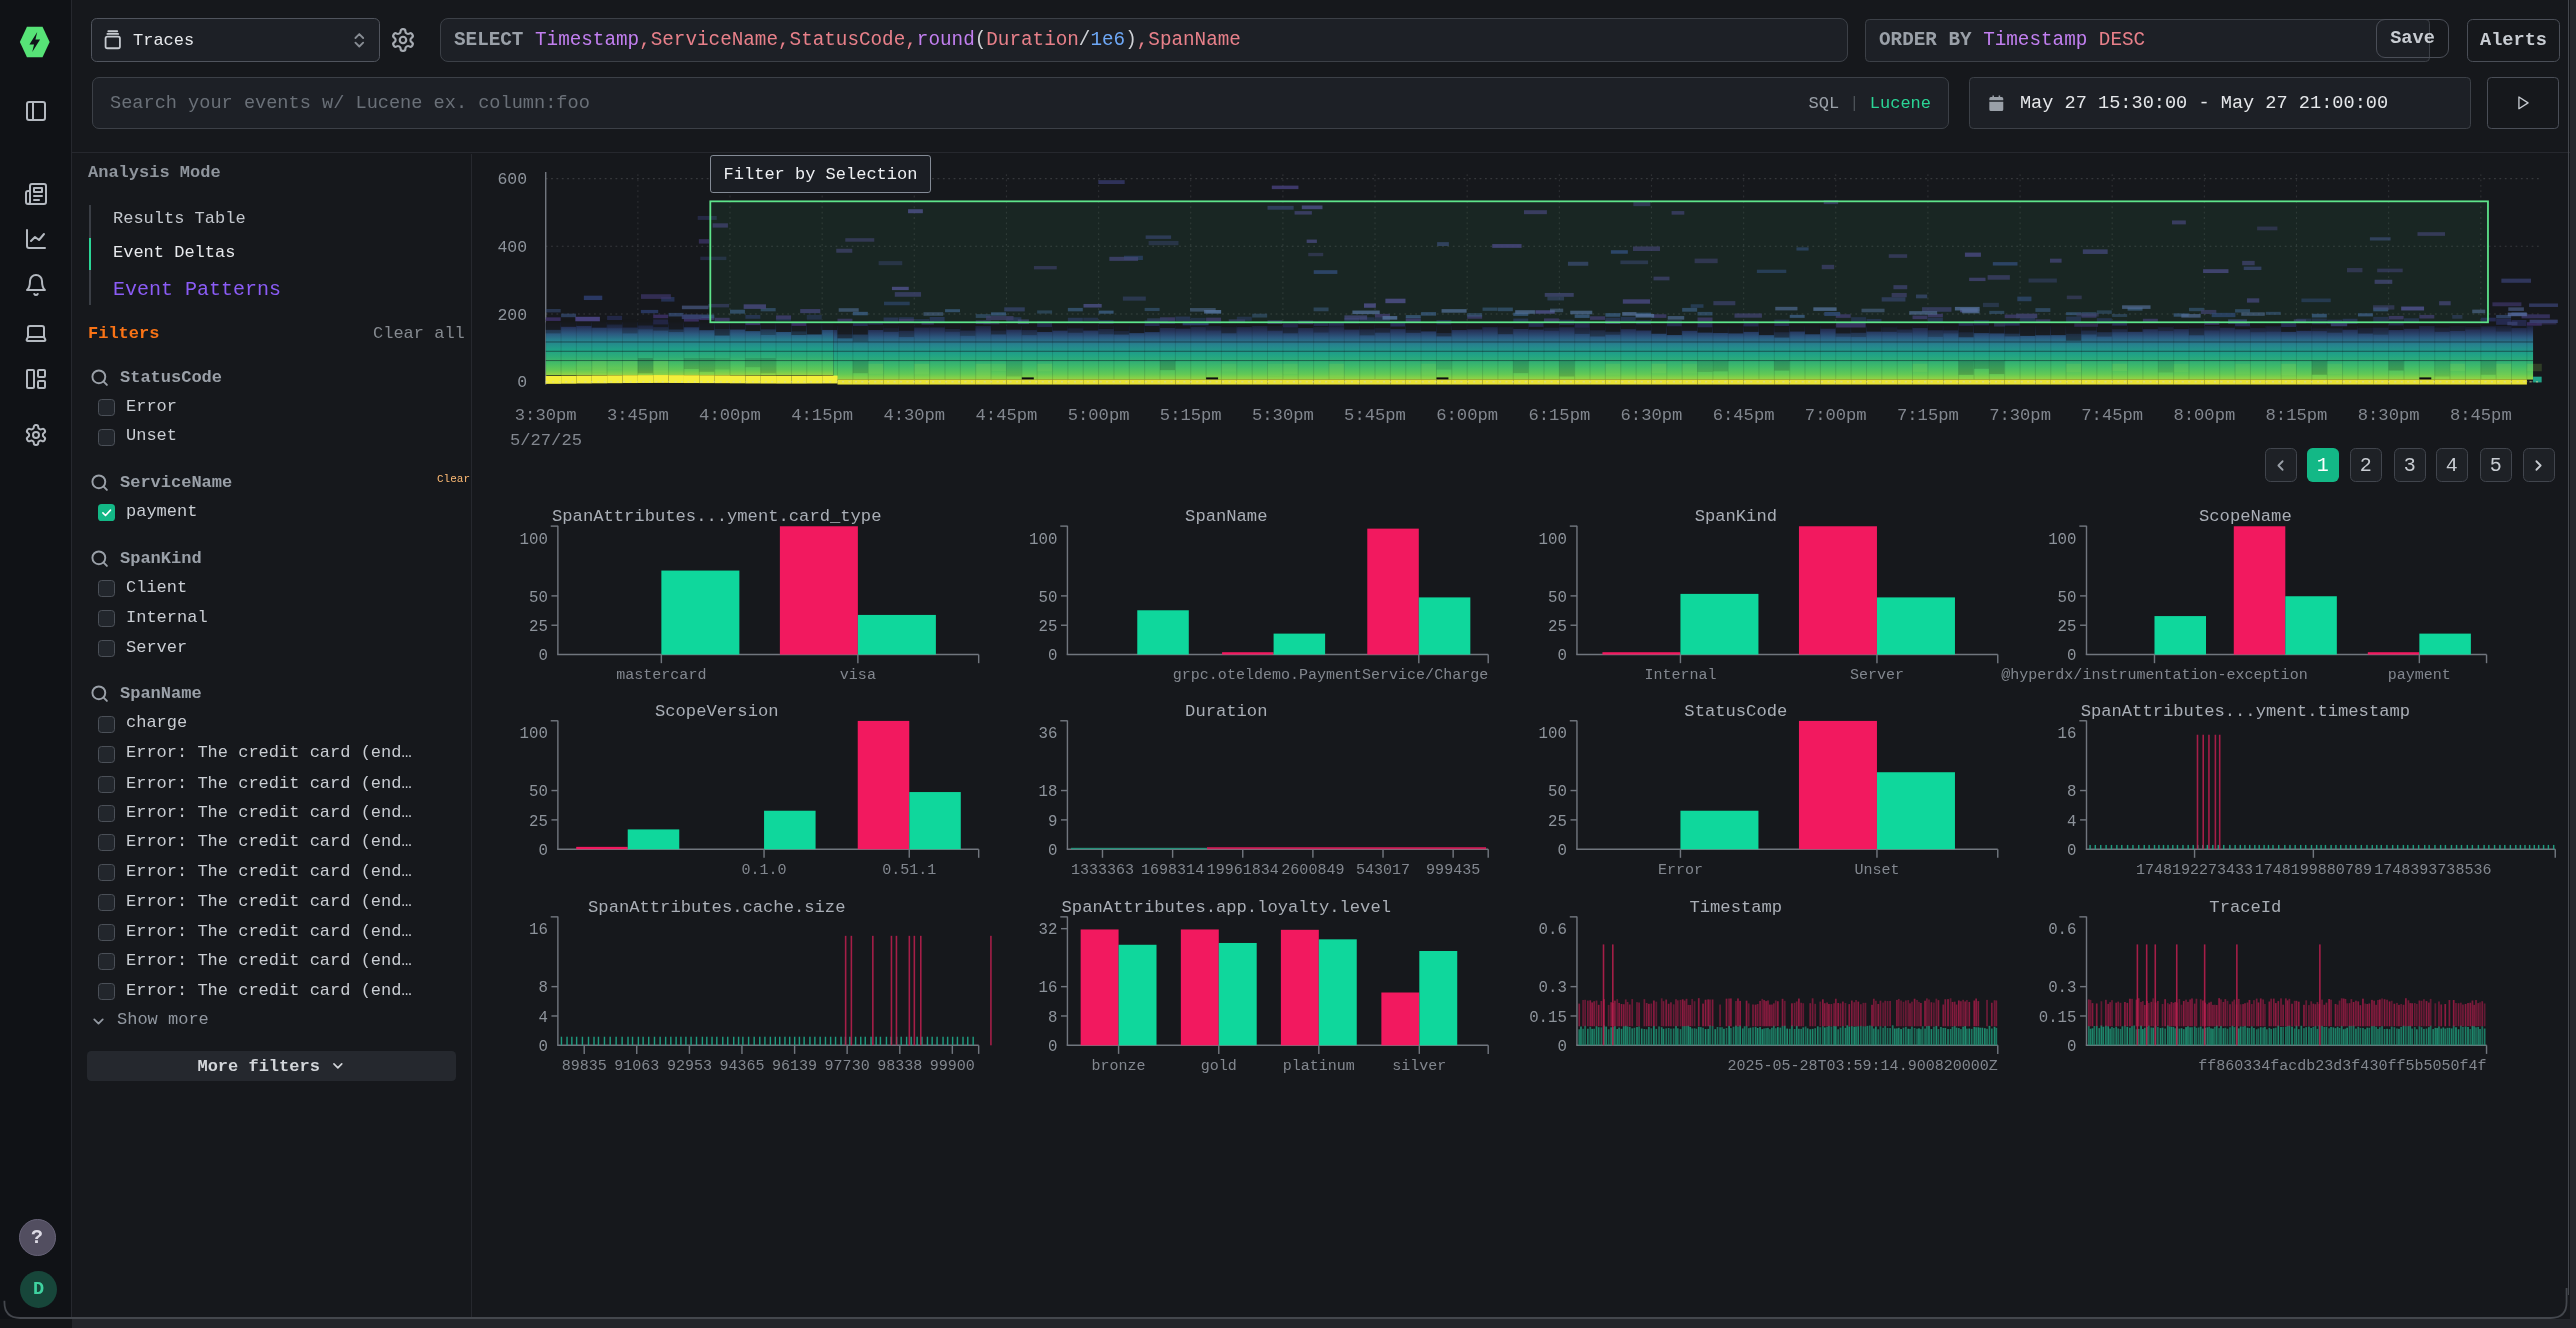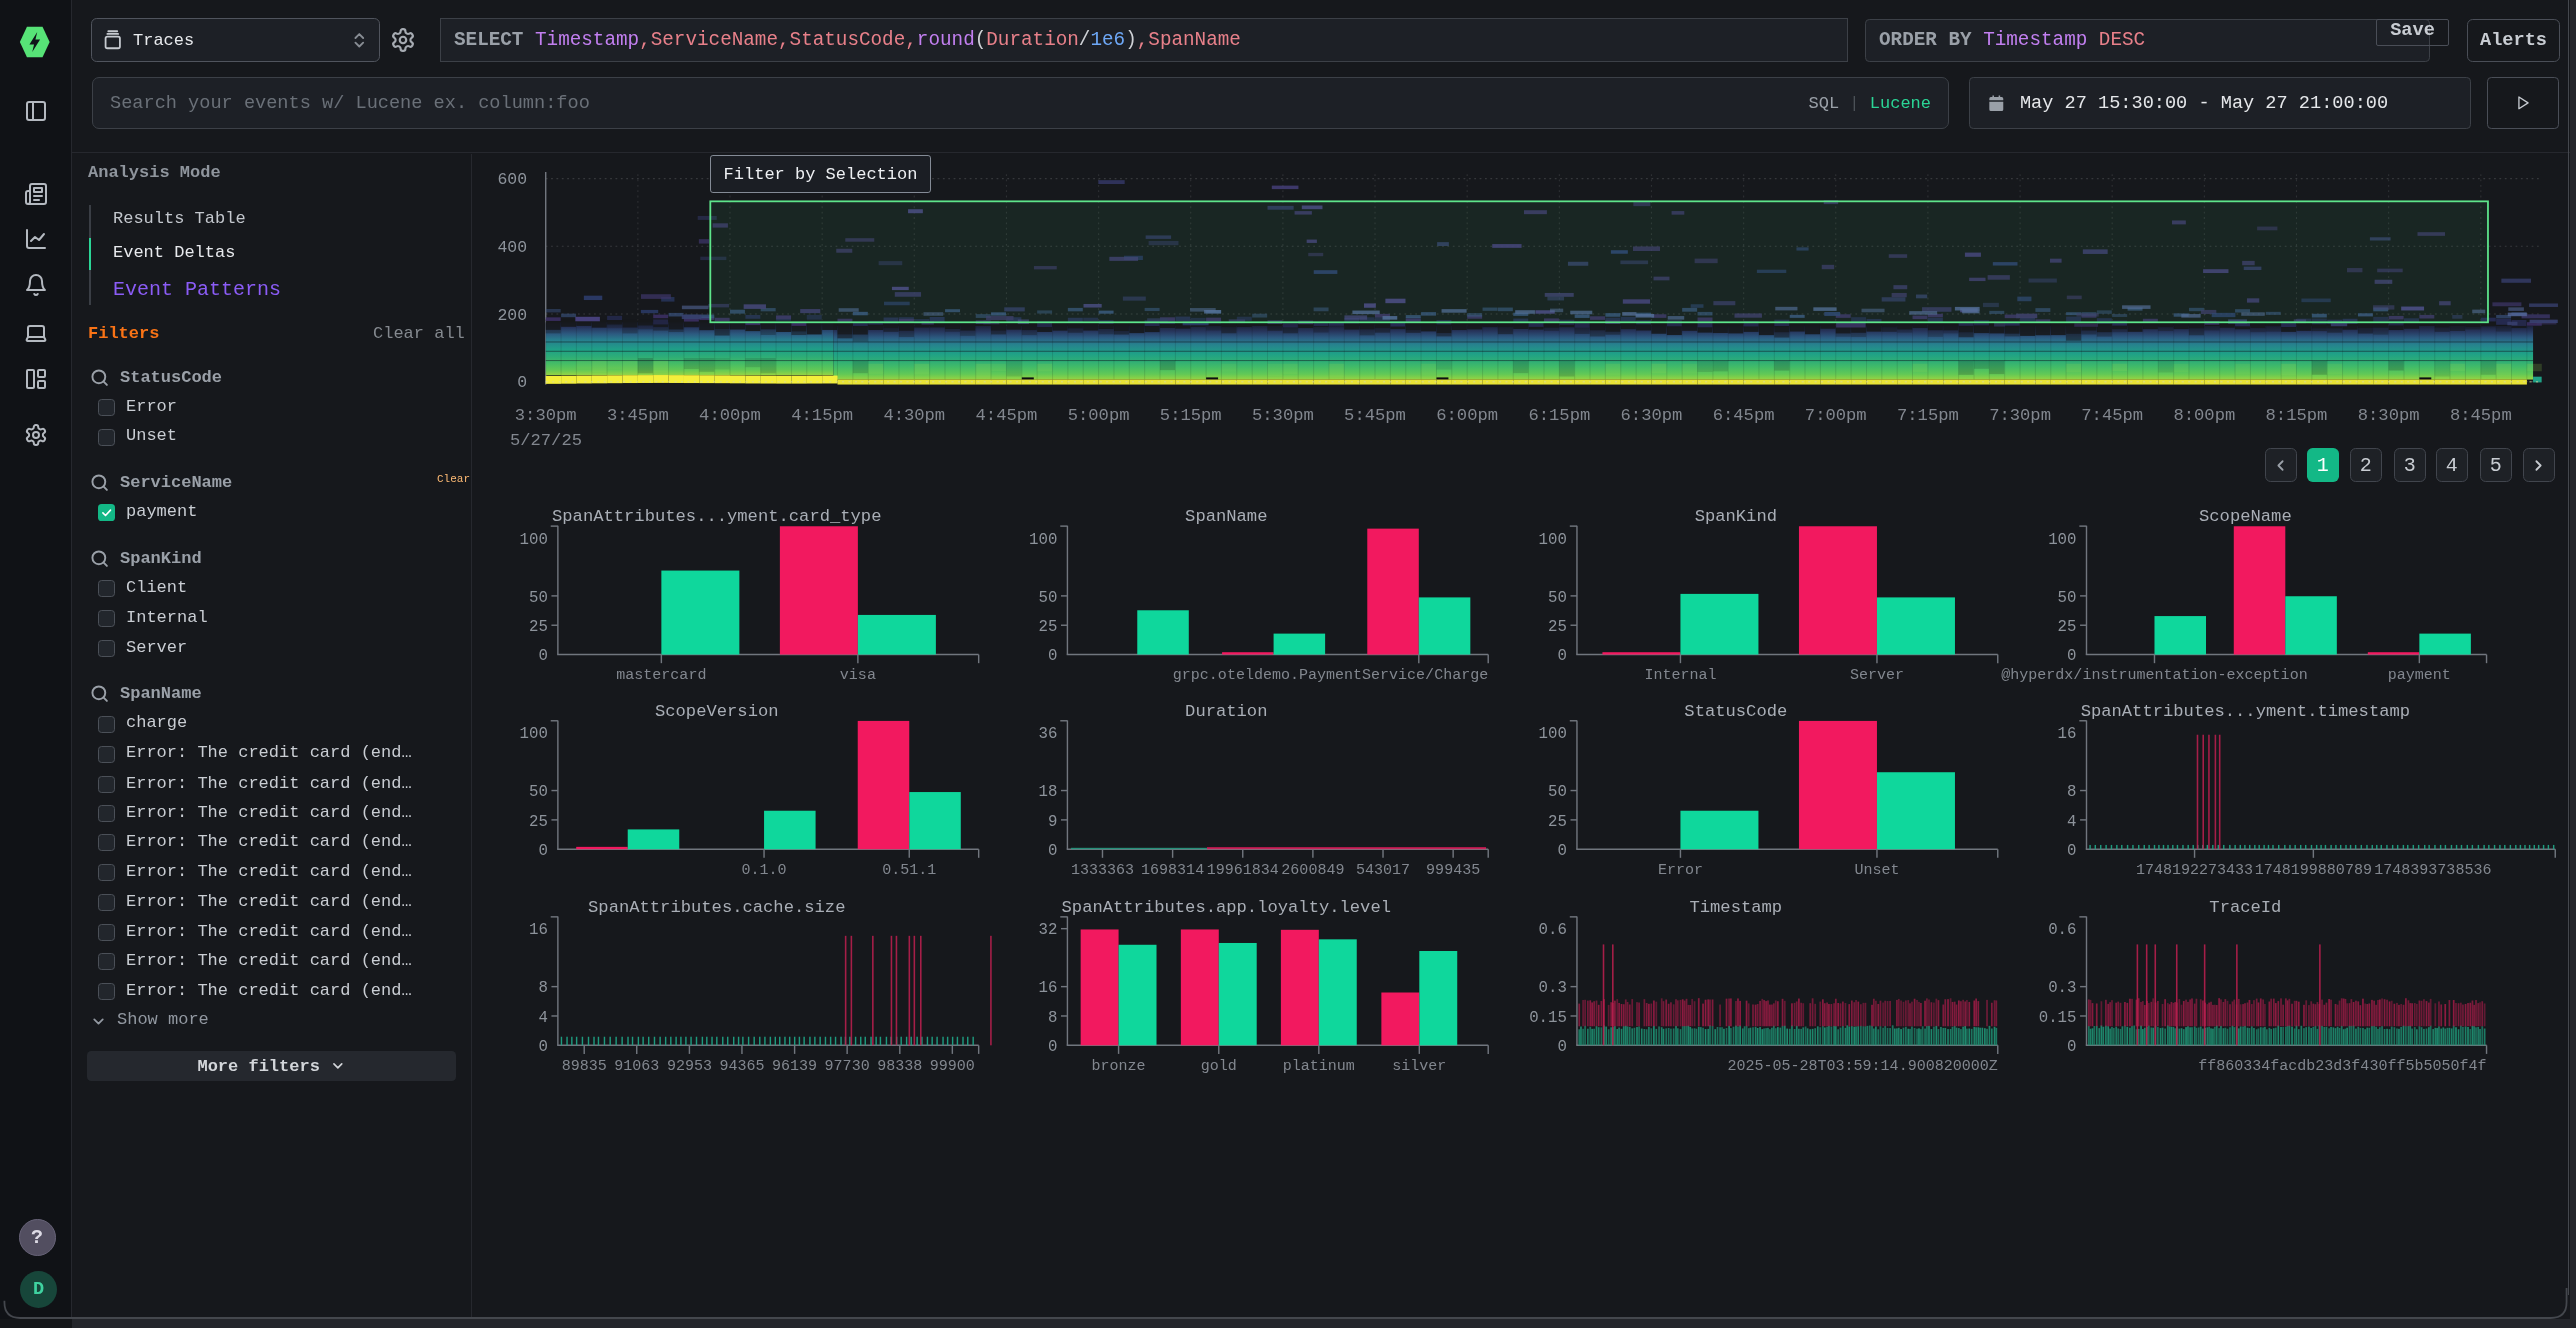--- a/index.html
+++ b/index.html
@@ -54,27 +54,27 @@
     </svg>
     <div style="position:absolute;left:133px;top:31px;font-size:17px;color:#e8eaed">Traces</div>
     <svg style="position:absolute;left:350px;top:31px" width="18.6" height="18.6" viewBox="0 0 24 24" fill="none" stroke="#888d94" stroke-width="2.4" stroke-linecap="round" stroke-linejoin="round">
       <path d="m7 9 5-5 5 5"></path>
       <path d="m7 15 5 5 5-5"></path>
     </svg>
     <svg style="position:absolute;left:390px;top:27px" width="26" height="26" viewBox="0 0 24 24" fill="none" stroke="#a6abb2" stroke-width="2" stroke-linecap="round" stroke-linejoin="round">
       <path d="M12.22 2h-.44a2 2 0 0 0-2 2v.18a2 2 0 0 1-1 1.73l-.43.25a2 2 0 0 1-2 0l-.15-.08a2 2 0 0 0-2.73.73l-.22.38a2 2 0 0 0 .73 2.73l.15.1a2 2 0 0 1 1 1.72v.51a2 2 0 0 1-1 1.74l-.15.09a2 2 0 0 0-.73 2.73l.22.38a2 2 0 0 0 2.73.73l.15-.08a2 2 0 0 1 2 0l.43.25a2 2 0 0 1 1 1.73V20a2 2 0 0 0 2 2h.44a2 2 0 0 0 2-2v-.18a2 2 0 0 1 1-1.73l.43-.25a2 2 0 0 1 2 0l.15.08a2 2 0 0 0 2.73-.73l.22-.39a2 2 0 0 0-.73-2.73l-.15-.08a2 2 0 0 1-1-1.74v-.5a2 2 0 0 1 1-1.74l.15-.09a2 2 0 0 0 .73-2.73l-.22-.38a2 2 0 0 0-2.73-.73l-.15.08a2 2 0 0 1-2 0l-.43-.25a2 2 0 0 1-1-1.73V4a2 2 0 0 0-2-2z"></path>
       <circle cx="12" cy="12" r="3"></circle>
     </svg>
-    <div style="position:absolute;left:440px;top:18px;width:1408px;height:44px;background:#1d2026;border:1.4px solid #3c4047;border-radius:0;box-sizing:border-box;display:flex;align-items:center;padding-left:13px">
+    <div style="position:absolute;left:440px;top:18px;width:1408px;height:44px;background:#1d2026;border:1.4px solid #3c4047;border-radius:8px;box-sizing:border-box;display:flex;align-items:center;padding-left:13px">
       <span style="font-size:19.3px;white-space:pre"><span style="font-weight:bold;color:#9aa0a8">SELECT </span><span style="color:#c27ff0">Timestamp</span><span style="color:#e8808a">,ServiceName,StatusCode,</span><span style="color:#c27ff0">round</span><span style="color:#cfd2d6">(</span><span style="color:#e8808a">Duration</span><span style="color:#cfd2d6">/</span><span style="color:#6ea8f7">1e6</span><span style="color:#cfd2d6">)</span><span style="color:#e8808a">,SpanName</span></span>
     </div>
     <div style="position:absolute;left:1865px;top:18.6px;width:565px;height:43px;background:#1d2026;border:1.4px solid #3c4047;border-radius:4.3px;box-sizing:border-box;display:flex;align-items:center;padding-left:13px">
       <span style="font-size:19.3px;white-space:pre"><span style="font-weight:bold;color:#9aa0a8">ORDER BY </span><span style="color:#c27ff0">Timestamp</span><span style="color:#e8808a"> DESC</span></span>
     </div>
-    <div style="position:absolute;left:2376px;top:18.6px;width:73px;height:27px;border:1.4px solid #4a4e57;border-radius:2px;box-sizing:border-box;display:flex;justify-content:center">
+    <div style="position:absolute;left:2376px;top:18.6px;width:73px;height:39px;border:1.4px solid #4a4e57;border-radius:9px;box-sizing:border-box;display:flex;align-items:center;justify-content:center">
       <span style="font-size:18.6px;font-weight:bold;color:#c8ccd2">Save</span>
     </div>
     <div style="position:absolute;left:2467px;top:18.6px;width:93px;height:43px;border:1.4px solid #4a4e57;border-radius:5.7px;box-sizing:border-box;display:flex;align-items:center;justify-content:center">
       <span style="font-size:18.6px;font-weight:bold;color:#c8ccd2">Alerts</span>
     </div>
     <div style="position:absolute;left:92px;top:77px;width:1857px;height:52px;background:#1d2026;border:1.4px solid #3c4047;border-radius:7px;box-sizing:border-box;display:flex;align-items:center;padding:0 17px">
       <span style="font-size:18.6px;color:#6a7078">Search your events w/ Lucene ex. column:foo</span>
       <span style="margin-left:auto;font-size:17px;white-space:pre"><span style="color:#9aa0a8">SQL</span><span style="color:#4b5157"> | </span><span style="color:#2bd596">Lucene</span></span>
     </div>
     <div style="position:absolute;left:1969px;top:77px;width:502px;height:52px;background:#1d2026;border:1.4px solid #3c4047;border-radius:4.3px;box-sizing:border-box;display:flex;align-items:center;padding:0 17px;gap:14.3px">

